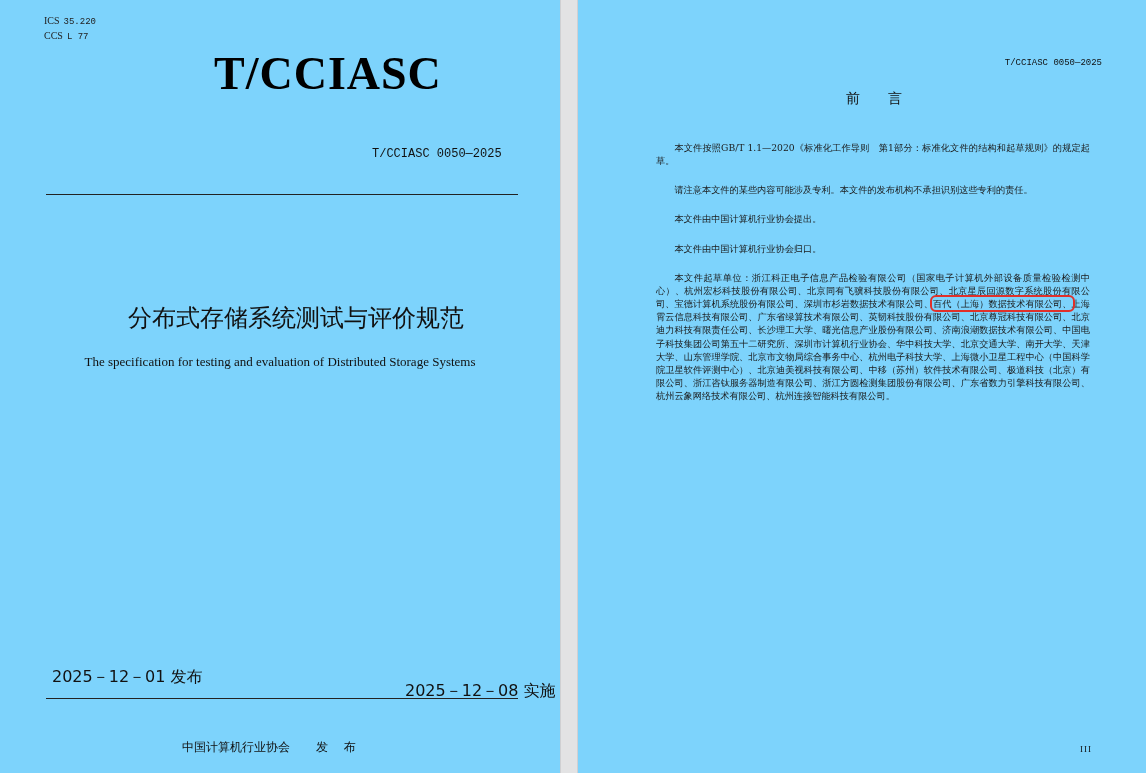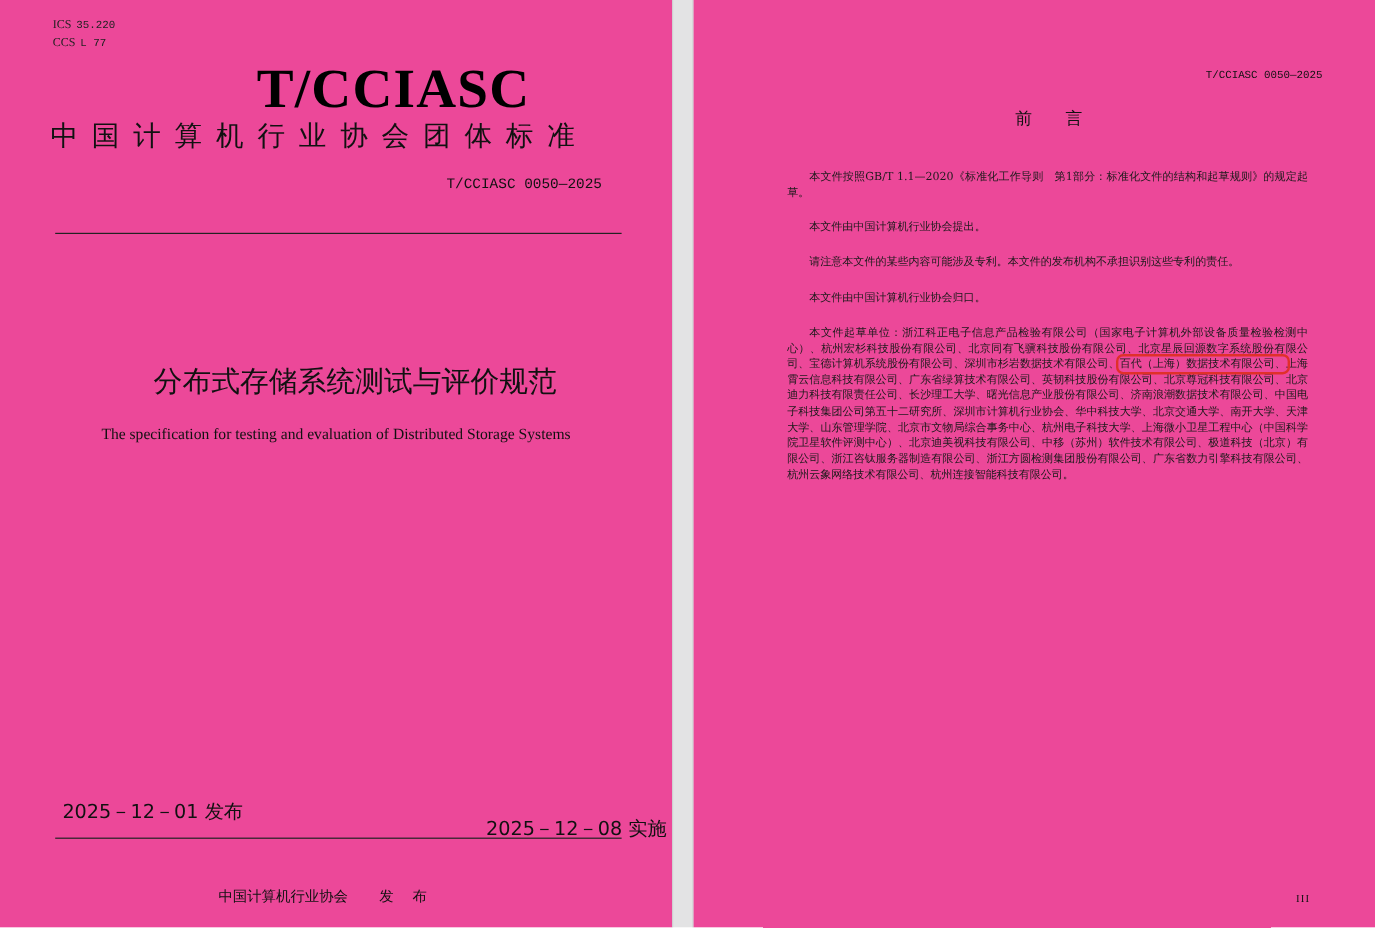--- a/index.html
+++ b/index.html
@@ -1,21 +1,21 @@
 <!DOCTYPE html>
 <html><head>
 <meta charset="utf-8">
 <style>
   html, body { margin: 0; padding: 0; }
   body {
     width: 1146px; height: 773px; overflow: hidden;
     background: #ffffff; position: relative;
     font-family: "DejaVu Serif", serif; color: #111;
   }
-  .page { position: absolute; top: 0; height: 773px; background: #ec4899; }
+  .page { position: absolute; top: 0; height: 773px; background: #7dd3fc; }
   #left-page { left: 0; width: 560px; }
   #right-page { left: 578px; width: 568px; }
   #gutter {
     position: absolute; left: 560px; top: 0; width: 18px; height: 773px;
     background: #e3e3e4; border-left: 1px solid #d0d0d2; border-right: 1px solid #d0d0d2;
     box-sizing: border-box;
   }
   .abs { position: absolute; white-space: nowrap; }
 
   
@@ -72,21 +72,20 @@
 
 <div id="left-page" class="page">
   <div class="abs cls-code" style="left:44px;top:15px;">
     <span>ICS</span><span class="v">35.220</span>
   </div>
   <div class="abs cls-code" style="left:44px;top:30px;">
     <span>CCS</span><span class="v">L 77</span>
   </div>
 
   <div id="brand" class="abs">T/CCIASC</div>
-  <div id="org-standard" class="abs">中国计算机行业协会团体标准</div>
   <div id="std-number-left" class="abs">T/CCIASC 0050—2025</div>
 
   <div class="rule" style="left:46px;top:194px;width:472px;"></div>
 
   <div id="title-cn" class="abs">分布式存储系统测试与评价规范</div>
   <div id="title-en" class="abs">The specification for testing and evaluation of Distributed Storage Systems</div>
 
   <div id="date-publish" class="abs">2025－12－01 发布</div>
   <div id="date-effective" class="abs">2025－12－08 实施</div>
   <div class="rule" style="left:46px;top:698px;width:472px;"></div>
@@ -97,20 +96,20 @@
 </div>
 
 <div id="gutter"></div>
 
 <div id="right-page" class="page">
   <div id="std-number-right" class="abs">T/CCIASC 0050—2025</div>
   <div id="foreword-title" class="abs">前言</div>
 
   <div id="foreword-body">
     <p>本文件按照GB/T 1.1—2020《标准化工作导则　第1部分：标准化文件的结构和起草规则》的规定起草。</p>
+    <p>请注意本文件的某些内容可能涉及专利。本文件的发布机构不承担识别这些专利的责任。</p>
     <p>本文件由中国计算机行业协会提出。</p>
-    <p>请注意本文件的某些内容可能涉及专利。本文件的发布机构不承担识别这些专利的责任。</p>
     <p>本文件由中国计算机行业协会归口。</p>
     <p><span>本文件起草单位：浙江科正电子信息产品检验有限公司（国家电子计算机外部设备质量检验检测中心）、杭州宏杉科技股份有限公司、北京同有飞骥科技股份有限公司、北京星辰回源数字系统股份有限公司、宝德计算机系统股份有限公司、深圳市杉岩数据技术有限公司、</span><span class="hl">百代（上海）数据技术有限公司、</span><span>上海霄云信息科技有限公司、广东省绿算技术有限公司、英韧科技股份有限公司、北京尊冠科技有限公司、北京迪力科技有限责任公司、长沙理工大学、曙光信息产业股份有限公司、济南浪潮数据技术有限公司、中国电子科技集团公司第五十二研究所、深圳市计算机行业协会、华中科技大学、北京交通大学、南开大学、天津大学、山东管理学院、北京市文物局综合事务中心、杭州电子科技大学、上海微小卫星工程中心（中国科学院卫星软件评测中心）、北京迪美视科技有限公司、中移（苏州）软件技术有限公司、极道科技（北京）有限公司、浙江咨钛服务器制造有限公司、浙江方圆检测集团股份有限公司、广东省数力引擎科技有限公司、杭州云象网络技术有限公司、杭州连接智能科技有限公司。</span></p>
   </div>
 
   <div id="page-number" class="abs">III</div>
 </div>
 
 </body></html>

